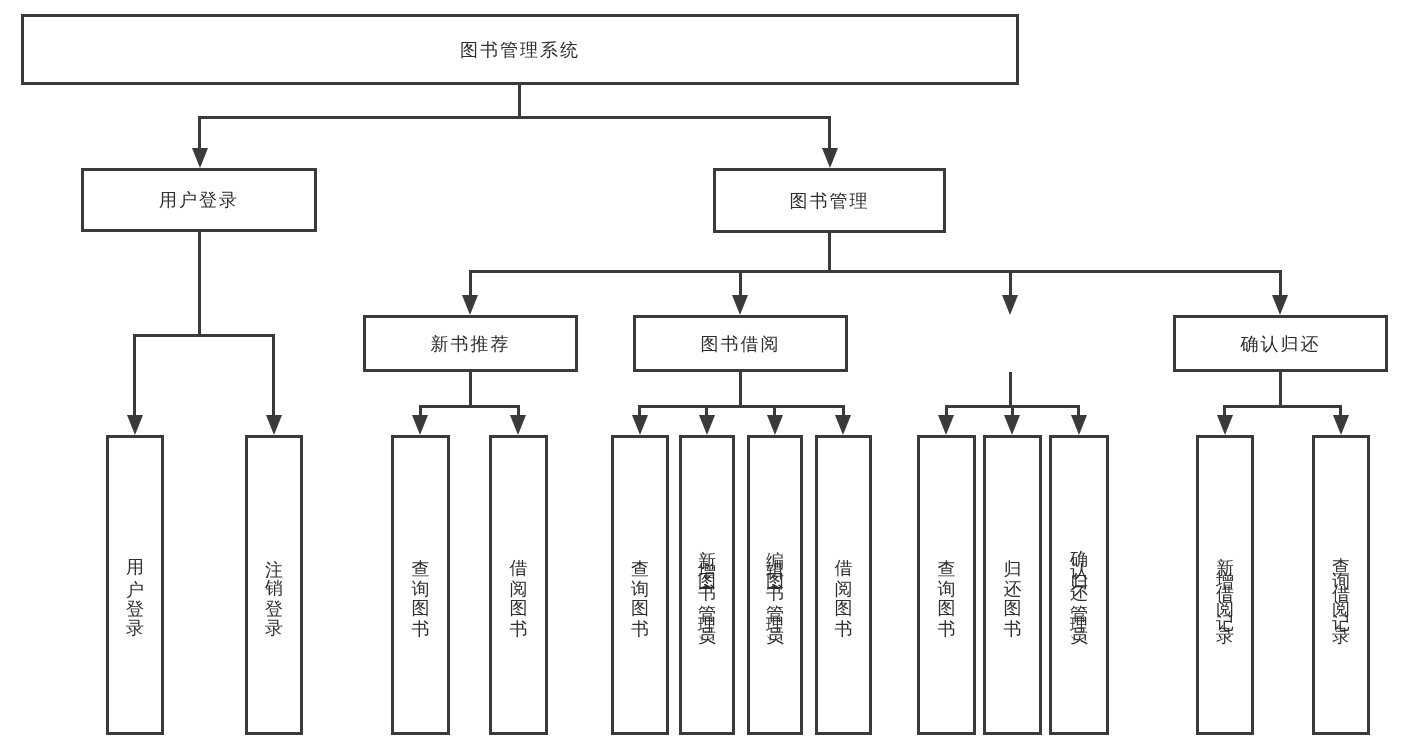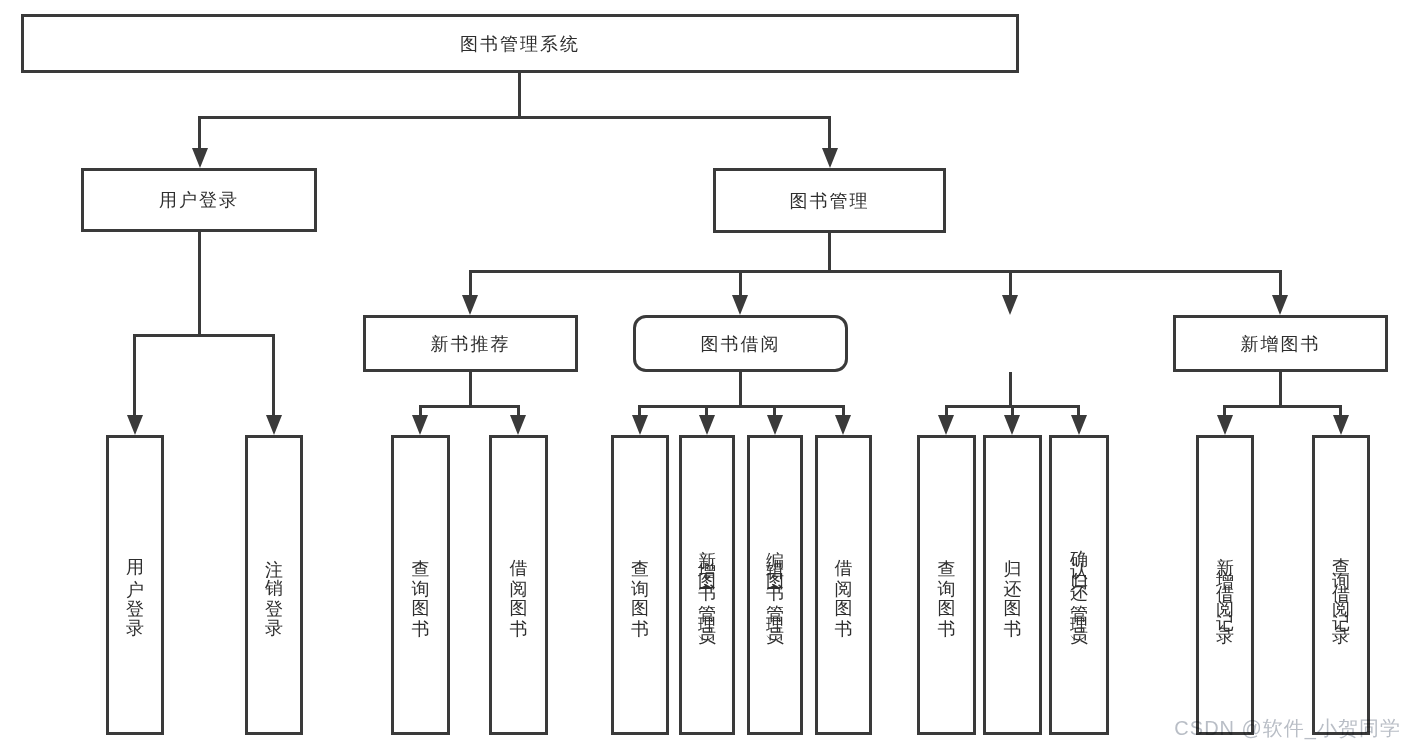--- a/index.html
+++ b/index.html
@@ -86,39 +86,39 @@
   <div class="vline" style="left:1077px;top:405px;height:13px;"></div>
   <div class="arr" style="left:1071px;top:415px;"></div>
 
   <div class="vline" style="left:1279px;top:372px;height:35px;"></div>
   <div class="hline" style="left:1223px;top:405px;width:119px;"></div>
   <div class="vline" style="left:1223px;top:405px;height:13px;"></div>
   <div class="arr" style="left:1217px;top:415px;"></div>
   <div class="vline" style="left:1339px;top:405px;height:13px;"></div>
   <div class="arr" style="left:1333px;top:415px;"></div>
 
-  <div class="box h" style="left:21px;top:14px;width:998px;height:59px;">
+  <div class="box h" style="left:21px;top:14px;width:998px;height:71px;">
     <span class="lbl">图书管理系统</span>
   </div>
 
   <div class="box h" style="left:81px;top:168px;width:236px;height:64px;">
     <span class="lbl">用户登录</span>
   </div>
   <div class="box h" style="left:363px;top:315px;width:215px;height:57px;">
     <span class="lbl">新书推荐</span>
   </div>
 
   <div class="box h" style="left:713px;top:168px;width:233px;height:65px;">
     <span class="lbl">图书管理</span>
   </div>
-  <div class="box h" style="left:633px;top:315px;width:215px;height:57px;border-radius:13px;">
+  <div class="box h" style="left:633px;top:315px;width:215px;height:57px;">
     <span class="lbl">图书借阅</span>
   </div>
   <div class="box h" style="left:1173px;top:315px;width:215px;height:57px;">
-    <span class="lbl">新增图书</span>
+    <span class="lbl">确认归还</span>
   </div>
 
   <div class="box v" style="left:106px;top:435px;width:58px;height:300px;">
     <span class="lbl sp20">用户登录</span>
   </div>
   <div class="box v" style="left:245px;top:435px;width:58px;height:300px;">
     <span class="lbl sp20">注销登录</span>
   </div>
 
   <div class="box v" style="left:391px;top:435px;width:59px;height:300px;">
@@ -151,15 +151,14 @@
     <span class="lbl sp11">确认归还（管理员）</span>
   </div>
 
   <div class="box v" style="left:1196px;top:435px;width:58px;height:300px;">
     <span class="lbl sp14">新增借阅记录</span>
   </div>
   <div class="box v" style="left:1312px;top:435px;width:58px;height:300px;">
     <span class="lbl sp14">查询借阅记录</span>
   </div>
 
-  <div class="watermark">CSDN @软件_小贺同学</div>
 
 </div>
 
 </body></html>

